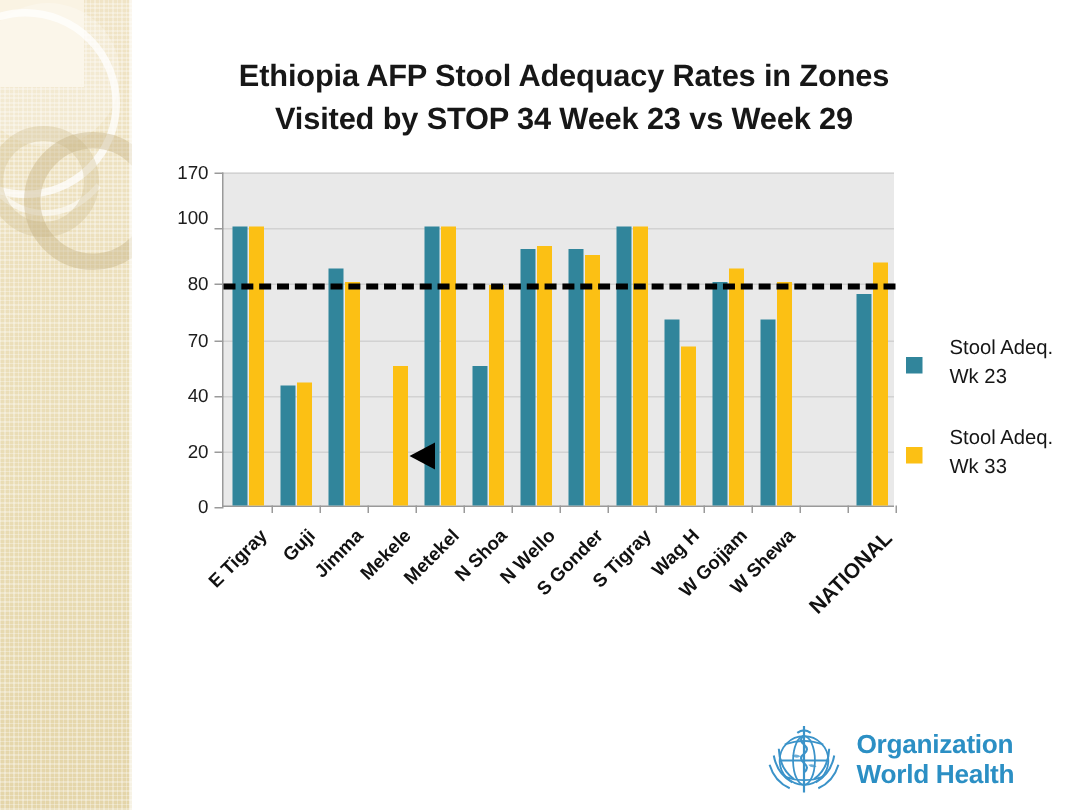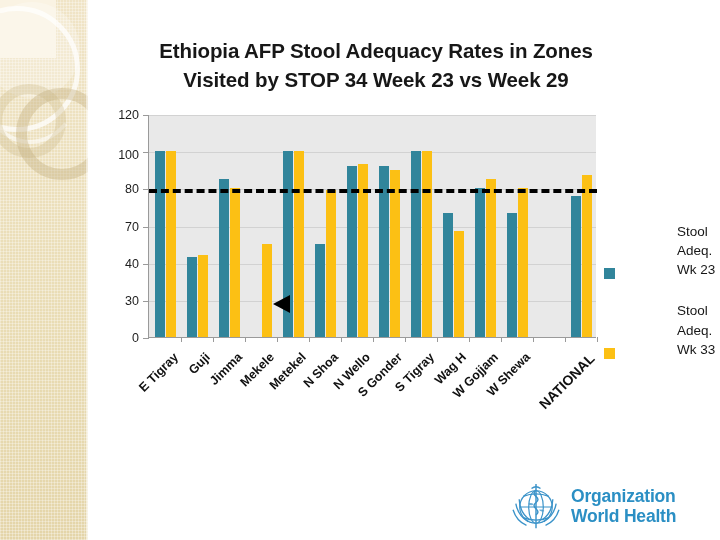--- a/index.html
+++ b/index.html
@@ -162,21 +162,21 @@
   #legend {
     position: absolute;
     left: 604px; top: 222px;
     width: 112px;
   }
   .legend-item {
     position: relative;
     margin-bottom: 22px;
     padding-left: 0;
   }
-  .legend-row { display: flex; align-items: flex-end; gap: 44px; }
+  .legend-row { display: flex; align-items: center; }
   .swatch {
     width: 11px; height: 11px;
     margin-top: 4px;
     flex: 0 0 11px;
   }
   .swatch.s0 { background: #31859b; }
   .swatch.s1 { background: #fcc014; }
   .legend-text {
     margin-left: 18px;
     font-size: 13.5px;
@@ -229,31 +229,31 @@
         <div class="gridline" style="top: 148.667px;"></div>
         <div class="gridline" style="top: 111.5px;"></div>
         <div class="gridline" style="top: 74.3333px;"></div>
         <div class="gridline" style="top: 37.1667px;"></div>
         <div class="gridline" style="top: 0px;"></div>
       </div>
     <div id="yaxis">
         <div class="ytick" style="top: 223px;"></div>
         <div class="ylabel" style="top: 223px;">0</div>
         <div class="ytick" style="top: 185.833px;"></div>
-        <div class="ylabel" style="top: 185.833px;">30</div>
+        <div class="ylabel" style="top: 185.833px;">20</div>
         <div class="ytick" style="top: 148.667px;"></div>
         <div class="ylabel" style="top: 148.667px;">40</div>
         <div class="ytick" style="top: 111.5px;"></div>
         <div class="ylabel" style="top: 111.5px;">70</div>
         <div class="ytick" style="top: 74.3333px;"></div>
         <div class="ylabel" style="top: 74.3333px;">80</div>
         <div class="ytick" style="top: 37.1667px;"></div>
-        <div class="ylabel" style="top: 40px;">100</div>
+        <div class="ylabel" style="top: 30px;">100</div>
         <div class="ytick" style="top: 0px;"></div>
-        <div class="ylabel" style="top: 0px;">120</div>
+        <div class="ylabel" style="top: 0px;">170</div>
       </div>
     <div id="xticks">
         <div class="xtick" style="left: 32px;"></div>
         <div class="xtick" style="left: 64px;"></div>
         <div class="xtick" style="left: 96px;"></div>
         <div class="xtick" style="left: 128px;"></div>
         <div class="xtick" style="left: 160px;"></div>
         <div class="xtick" style="left: 192px;"></div>
         <div class="xtick" style="left: 224px;"></div>
         <div class="xtick" style="left: 256px;"></div>

